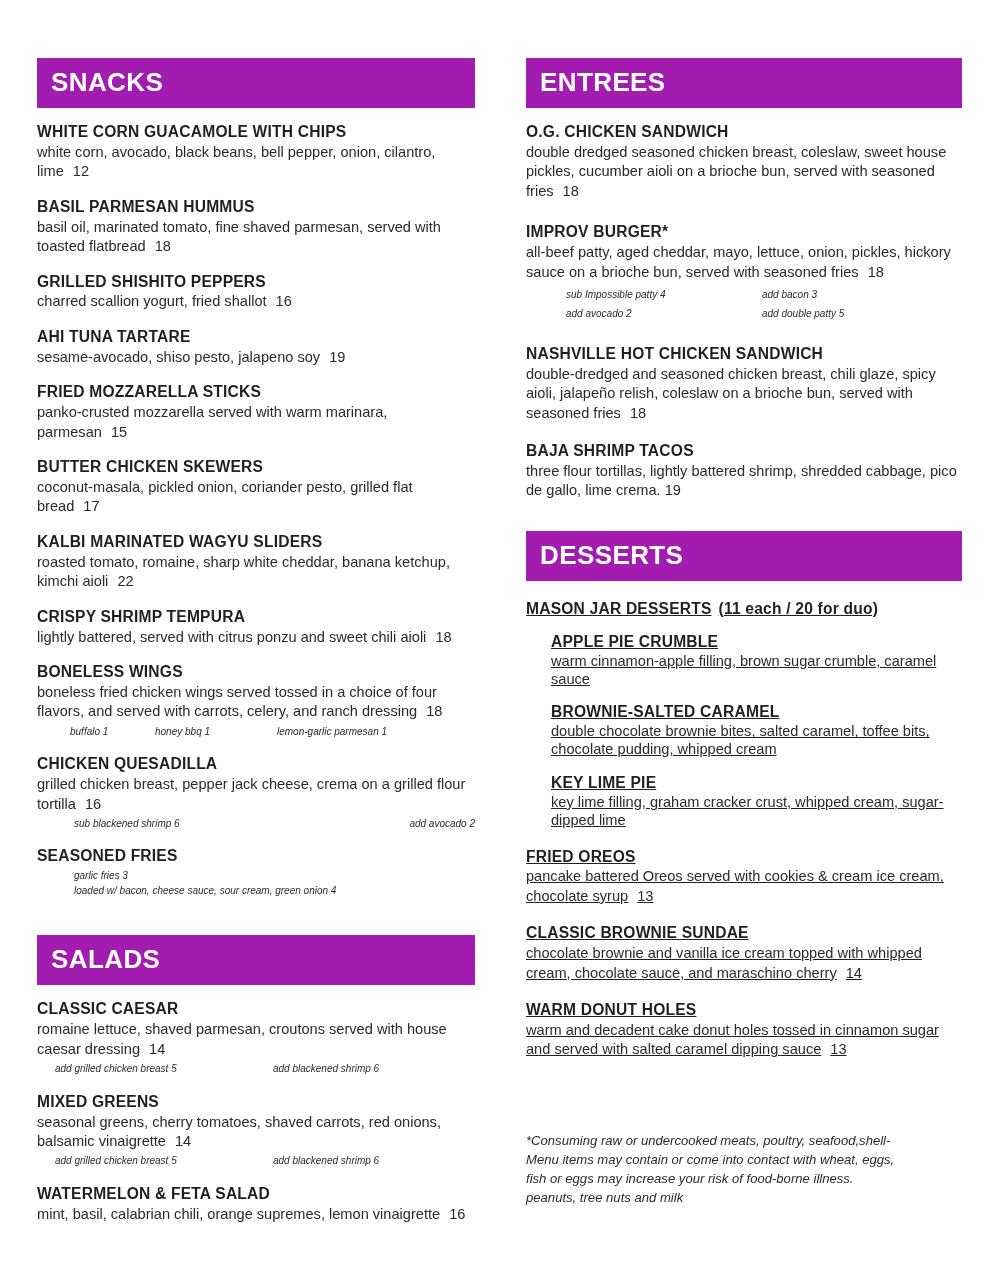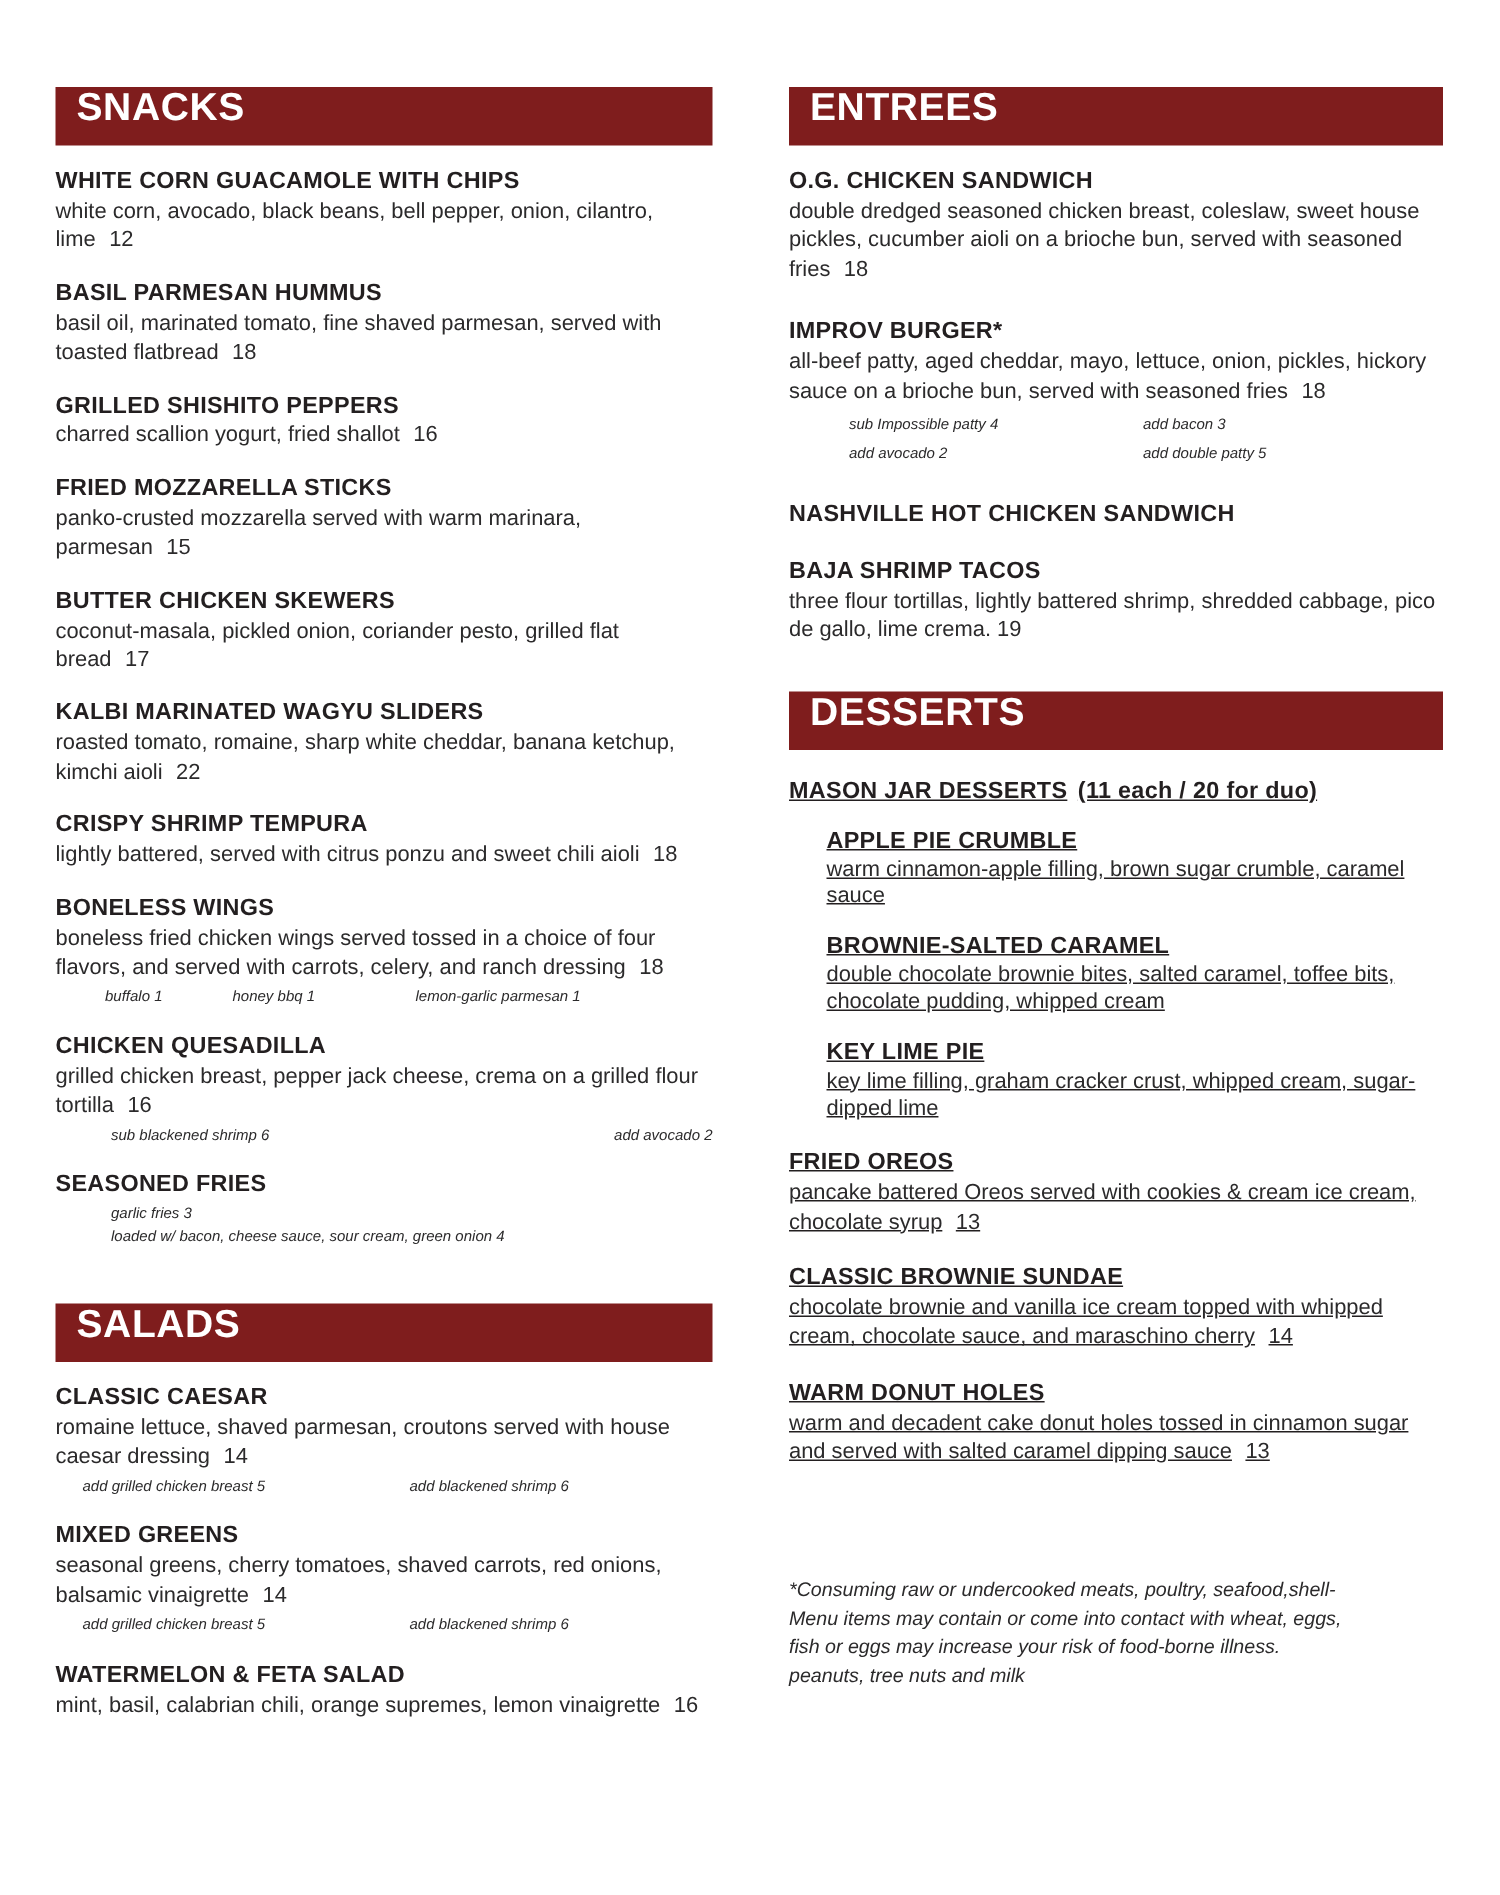--- a/index.html
+++ b/index.html
@@ -27,27 +27,27 @@
     align-items: flex-start;
   }
   .col {
     width: 438px;
     flex: 0 0 438px;
   }
   .col-right { width: 436px; flex: 0 0 436px; }
 
   
   .banner {
-    background: #7f1d1d;
+    background: #a21caf;
     color: #ffffff;
     font-size: 26px;
     font-weight: bold;
     letter-spacing: 0.4px;
     line-height: 1;
-    padding: 0 14px 13px 14px;
+    padding: 11px 14px 13px 14px;
     box-sizing: border-box;
   }
   .banner-salads { margin-top: 37px; }
   .banner-desserts { margin-top: 30px; }
 
   .section-body { padding-top: 14px; }
 
   
   .item { margin-top: 15px; }
   .item:first-child { margin-top: 0; }
@@ -126,20 +126,24 @@
         <div class="item">
           <div class="item-title">BASIL PARMESAN HUMMUS</div>
           <div class="item-desc"><span>basil oil, marinated tomato, fine shaved parmesan, served with toasted flatbread</span><span class="price">18</span></div>
         </div>
 
         <div class="item">
           <div class="item-title">GRILLED SHISHITO PEPPERS</div>
           <div class="item-desc"><span>charred scallion yogurt, fried shallot</span><span class="price">16</span></div>
         </div>
 
+        <div class="item">
+          <div class="item-title">AHI TUNA TARTARE</div>
+          <div class="item-desc"><span>sesame-avocado, shiso pesto, jalapeno soy</span><span class="price">19</span></div>
+        </div>
 
         <div class="item">
           <div class="item-title">FRIED MOZZARELLA STICKS</div>
           <div class="item-desc"><span>panko-crusted mozzarella served with warm marinara, parmesan</span><span class="price">15</span></div>
         </div>
 
         <div class="item">
           <div class="item-title">BUTTER CHICKEN SKEWERS</div>
           <div class="item-desc"><span>coconut-masala, pickled onion, coriander pesto, grilled flat bread</span><span class="price">17</span></div>
         </div>
@@ -244,20 +248,21 @@
             </div>
             <div class="subs-row subs-indent-4" style="margin-top:5px;">
               <span class="sub-a">add avocado  2</span>
               <span>add double patty  5</span>
             </div>
           </div>
         </div>
 
         <div class="item" style="margin-top:22px;">
           <div class="item-title">NASHVILLE HOT CHICKEN SANDWICH</div>
+          <div class="item-desc"><span>double-dredged and seasoned chicken breast, chili glaze, spicy aioli, jalapeño relish, coleslaw on a brioche bun, served with seasoned fries</span><span class="price">18</span></div>
         </div>
 
         <div class="item" style="margin-top:18px;">
           <div class="item-title">BAJA SHRIMP TACOS</div>
           <div class="item-desc"><span>three flour tortillas, lightly battered shrimp, shredded cabbage, pico de gallo, lime crema. 19</span><span class="price"></span></div>
         </div>
 
       </div>
 
       <div class="banner banner-desserts">DESSERTS</div>

